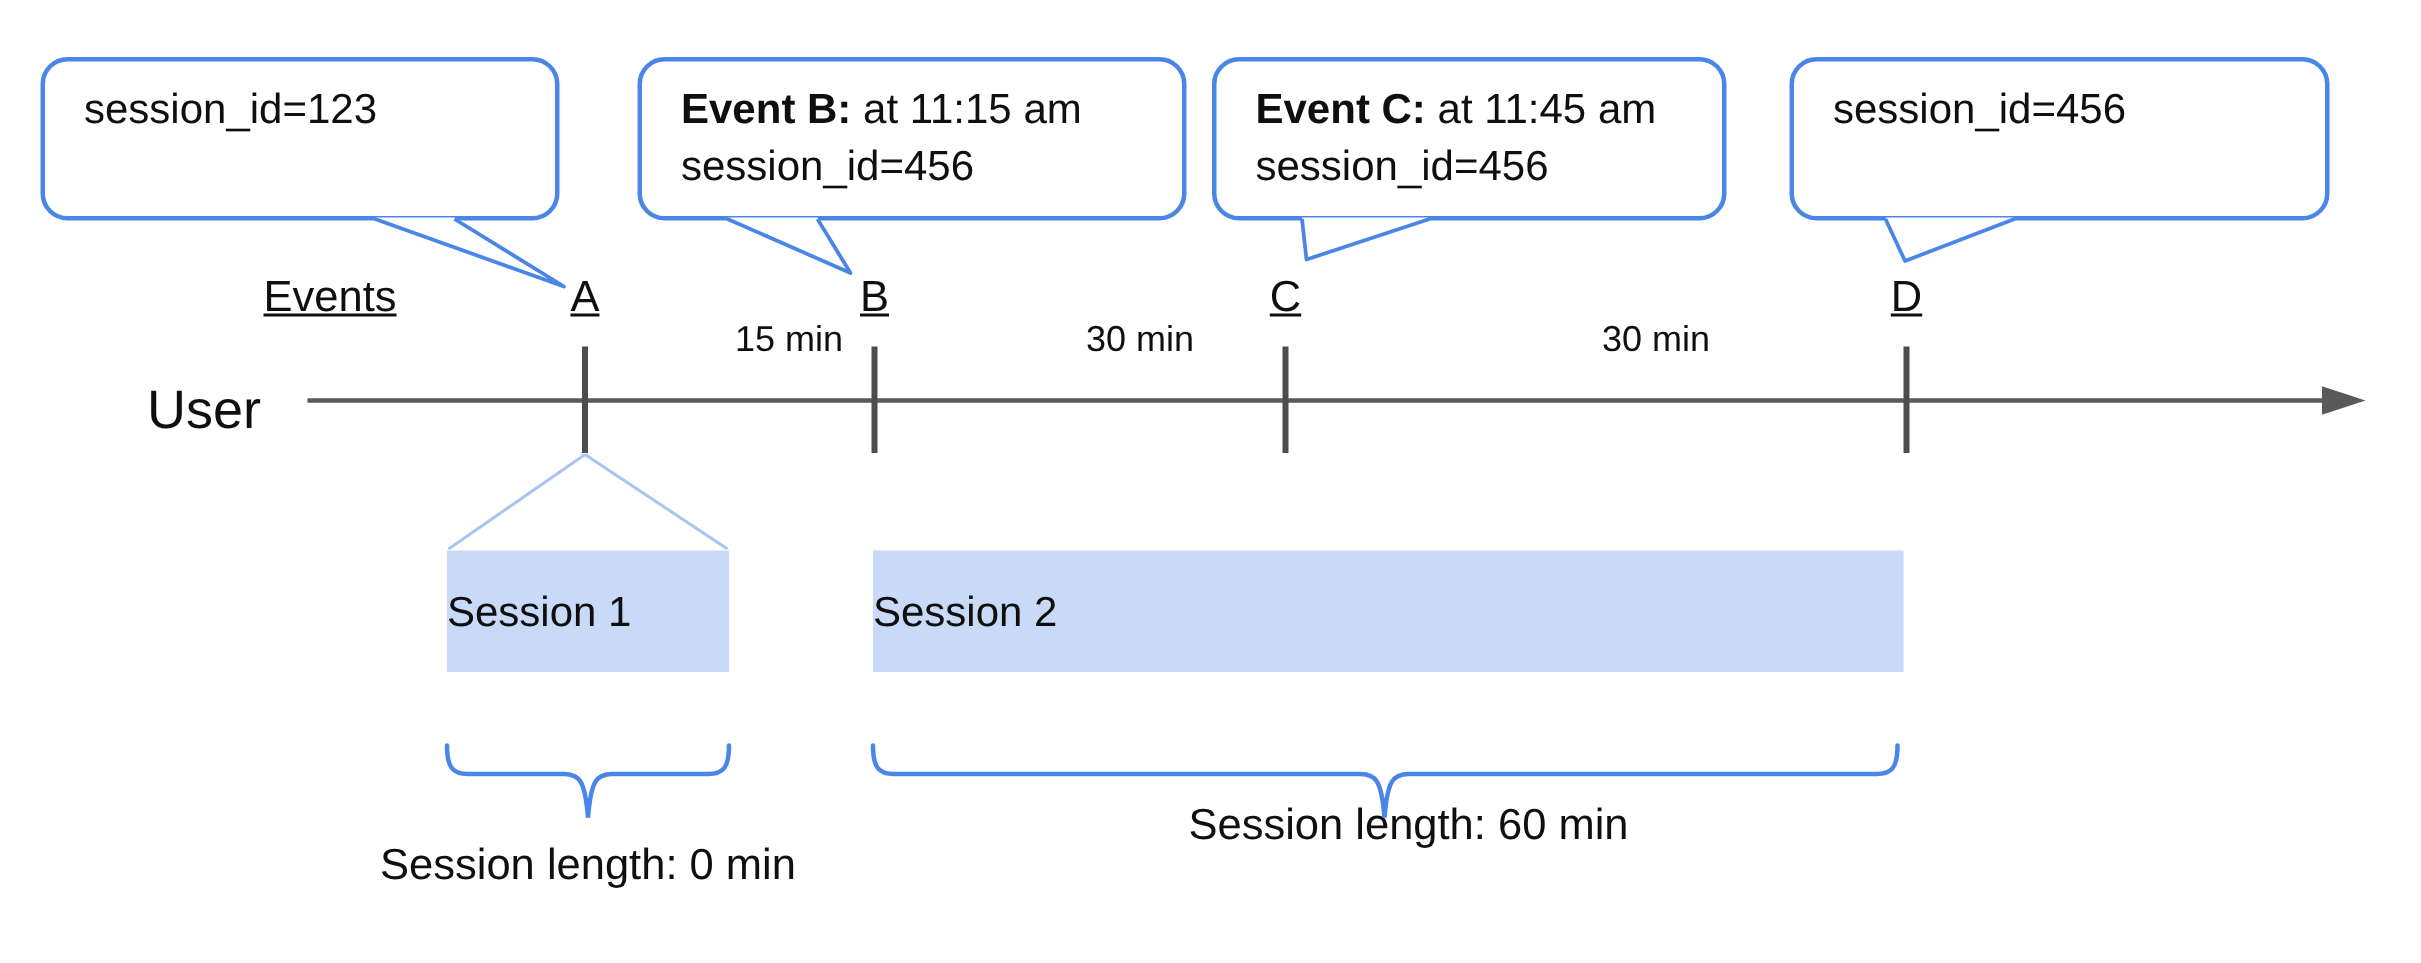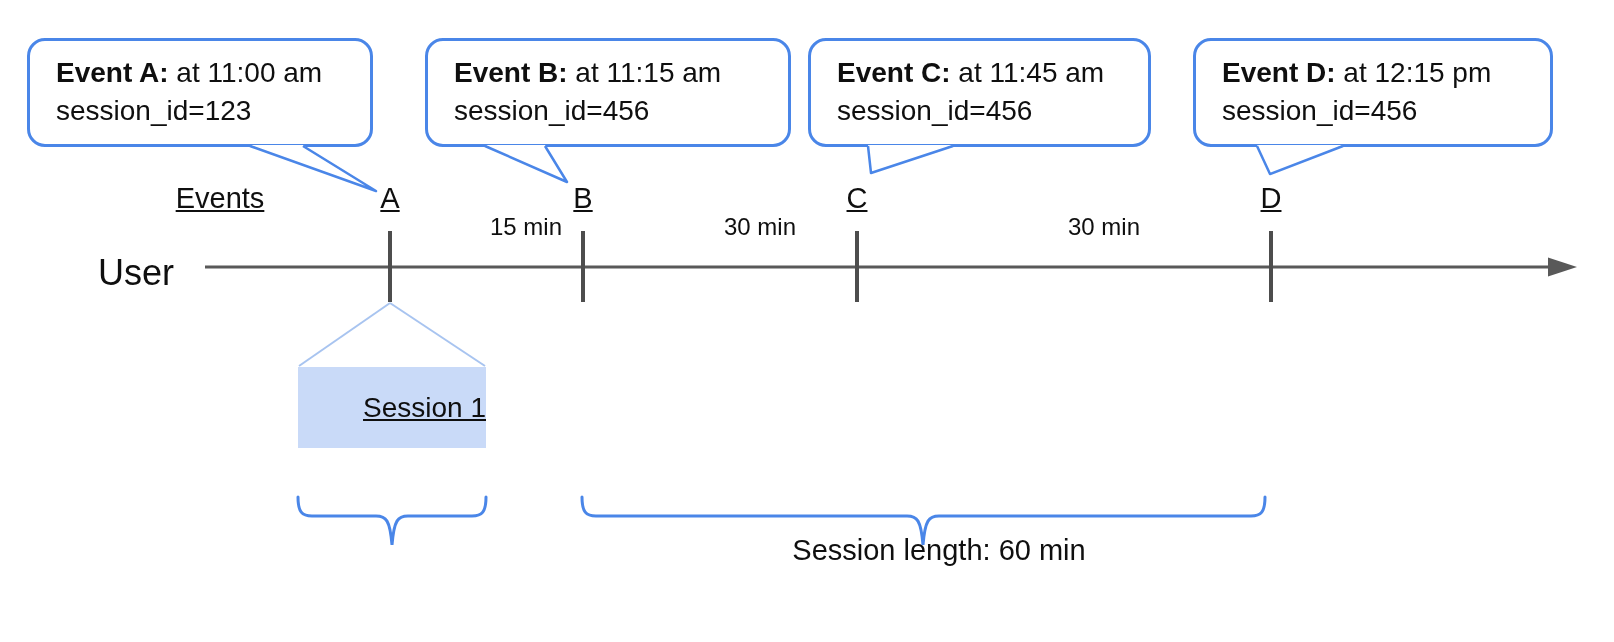--- a/index.html
+++ b/index.html
@@ -24,67 +24,68 @@
   }
   .bubble .b{font-weight:bold;}
   .lbl{position:absolute;transform:translateX(-50%);white-space:nowrap;}
   .events-row{font-size:29px;text-decoration:underline;}
   .user-lbl{font-size:36px;}
   .interval{font-size:24px;margin-left:40px;}
   .length-lbl{font-size:29px;}
   .bar{
     position:absolute;
     background:#c9daf8;
-    display:flex;align-items:center;justify-content:flex-end;
+    display:flex;align-items:center;justify-content:flex-start;
     font-size:28px;
-    text-decoration:underline;
   }
   svg.overlay{position:absolute;left:0;top:0;}
 </style>
 </head>
 <body>
 
 <div id="stage">
 
   <div class="bubble" style="left:27px;top:38px;width:346px;height:109px;">
-    <div><span class="b">Event A:</span><span> at 11:00 am</span></div>
     <div>session_id=123</div>
   </div>
 
   <div class="bubble" style="left:425px;top:38px;width:366px;height:109px;">
     <div><span class="b">Event B:</span><span> at 11:15 am</span></div>
     <div>session_id=456</div>
   </div>
 
   <div class="bubble" style="left:808px;top:38px;width:343px;height:109px;">
     <div><span class="b">Event C:</span><span> at 11:45 am</span></div>
     <div>session_id=456</div>
   </div>
 
   <div class="bubble" style="left:1193px;top:38px;width:360px;height:109px;">
-    <div><span class="b">Event D:</span><span> at 12:15 pm</span></div>
     <div>session_id=456</div>
   </div>
 
   <div class="lbl events-row" style="left:220px;top:182px;">Events</div>
   <div class="lbl user-lbl" style="left:136px;top:252px;">User</div>
 
   <div class="lbl events-row" style="left:390px;top:182px;">A</div>
   <div class="lbl events-row" style="left:583px;top:182px;">B</div>
   <div class="lbl events-row" style="left:857px;top:182px;">C</div>
   <div class="lbl events-row" style="left:1271px;top:182px;">D</div>
 
   <div class="lbl interval" style="left:486px;top:213px;">15 min</div>
   <div class="lbl interval" style="left:720px;top:213px;">30 min</div>
   <div class="lbl interval" style="left:1064px;top:213px;">30 min</div>
 
   <div class="bar" style="left:298px;top:367px;width:188px;height:81px;">
     <span>Session 1</span>
   </div>
+  <div class="bar" style="left:582px;top:367px;width:687px;height:81px;">
+    <span>Session 2</span>
+  </div>
 
+  <div class="lbl length-lbl" style="left:392px;top:561px;">Session length: 0 min</div>
   <div class="lbl length-lbl" style="left:925px;top:534px;margin-left:14px;">Session length: 60 min</div>
 
   <svg class="overlay" width="1614" height="642" viewBox="0 0 1614 642">
 
     <line x1="205" y1="267" x2="1552" y2="267" stroke="#595959" stroke-width="3"></line>
     <polygon points="1577,267 1548,257.5 1548,276.5" fill="#595959"></polygon>
 
     <line x1="390" y1="231" x2="390" y2="302" stroke="#4d4d4d" stroke-width="4"></line>
     <line x1="583" y1="231" x2="583" y2="302" stroke="#4d4d4d" stroke-width="4"></line>
     <line x1="857" y1="231" x2="857" y2="302" stroke="#4d4d4d" stroke-width="4"></line>

